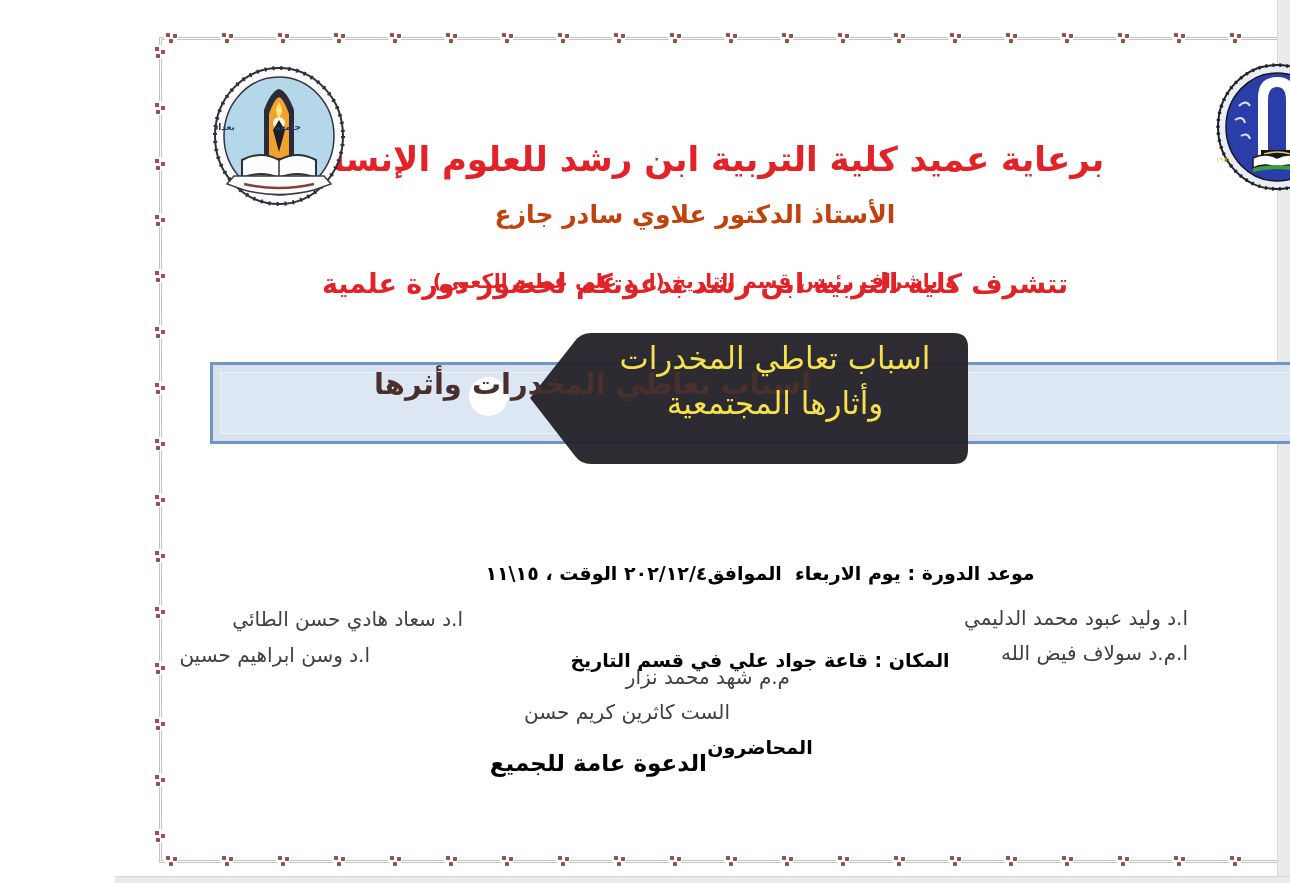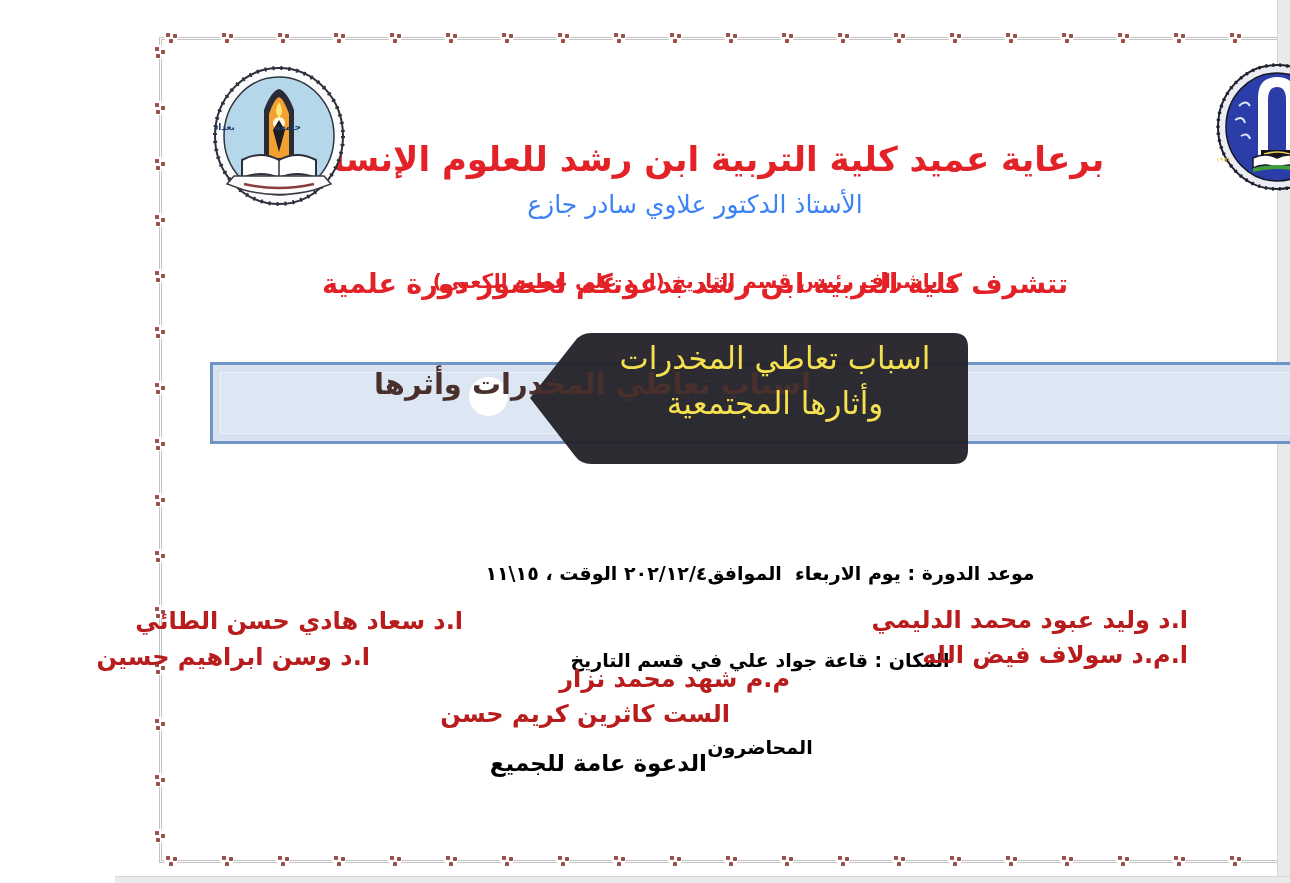--- a/index.html
+++ b/index.html
@@ -36,42 +36,42 @@
   .dots-bottom { left:48px;  top:854px;   width:1190px; }
   .dots-left   { left:38px;  top:44px;    height:812px; }
   .dots-right  { left:1235px;top:44px;    height:812px; }
 
   .abs { position:absolute; }
   .ctr { text-align:center; white-space:pre-wrap; }
 
   
   .hdr { left:0; width:1160px; }
   .red  { color:#e32227; font-weight:bold; }
-  .navy { color:#3b82f6; font-weight:normal; }
+  .navy { color:#c2410c; font-weight:bold;margin-top:10px; }
   .t-patronage   { top:139px; font-size:34px; }
   .t-dean        { top:190px; font-size:25px; }
   .t-supervision { top:226px; font-size:20px;margin-top:43px; }
   .t-invitation  { top:268px; font-size:27px; }
 
   
   .banner { left:95px; top:362px; width:1105px; height:82px;
             background:#dde7f3; border:3px solid #6e95c5;
             box-shadow: inset 0 0 0 7px #d7e1ef, inset 0 0 0 8px #eef3fa; z-index:1; }
   .annotation-dot { left:354px; top:377px; width:39px; height:39px; border-radius:50%; background:#ffffff; z-index:2; }
   .tag-svg { left:398px; top:323px; width:470px; height:152px; z-index:3; }
   .ghost { top:367px; right:479px; font-size:29px; font-weight:bold; color:#4a302c; white-space:nowrap; z-index:4; }
   .tag-text { left:448px; top:336px; width:424px; z-index:5; text-align:center;
               color:#f5e14f; font-size:31px; line-height:45px; }
 
   
   .details { left:0; top:501px; width:1290px; text-align:center;
              color:#000; font-weight:bold; font-size:19px; line-height:29px; white-space:pre-wrap; }
 
   
-  .name { font-size:24px; font-weight:bold; color:#b91c1c; white-space:nowrap; }
+  .name { font-size:20px; font-weight:normal; color:#404040; white-space:nowrap; }
   .n-r1 { right:102px; top:606px; }
   .n-r2 { right:102px; top:641px; }
   .n-l1 { right:827px; top:607px; }
   .n-l2 { right:920px; top:643px; }
   .n-c1 { right:500px; top:665px;margin-left:46px; }
   .n-c2 { right:560px; top:700px; }
   .t-open { right:583px; top:750px; font-size:23px; font-weight:bold; color:#000; white-space:nowrap;text-align:center; }
 
   .logo { z-index:2; }
   .logo-left  { left:98px;  top:66px;  width:132px; height:140px; }

